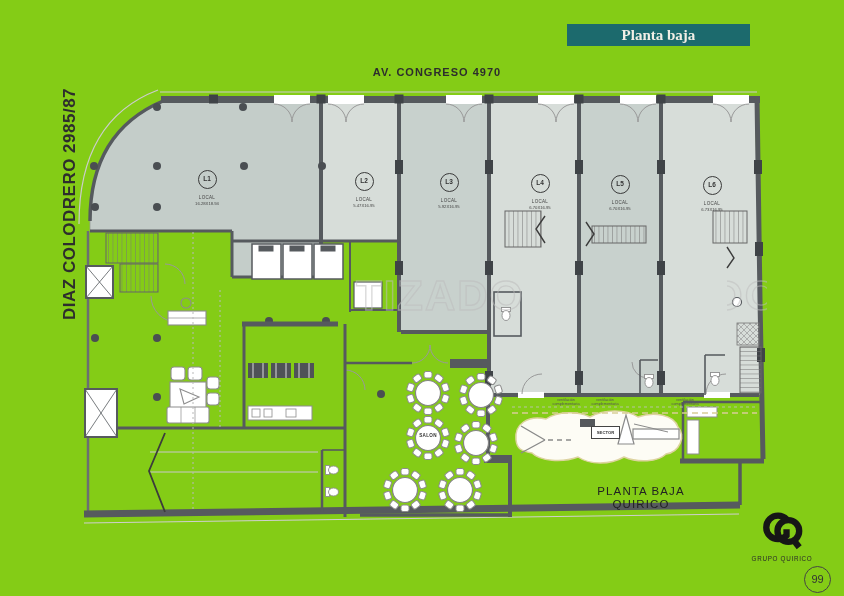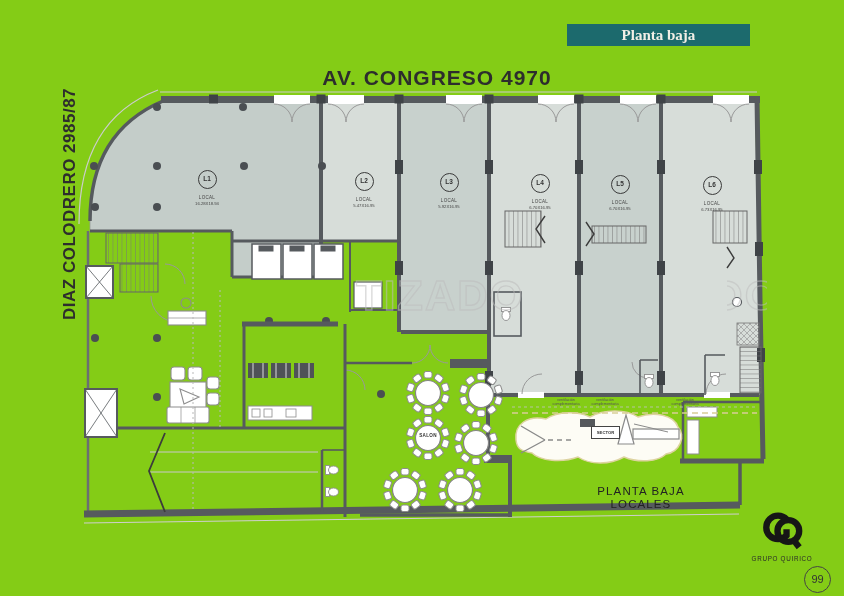--- a/index.html
+++ b/index.html
@@ -4,21 +4,21 @@
 <style>
   html,body{margin:0;padding:0;background:#ffffff;}
   #stage{position:relative;width:844px;height:596px;background:#84cc16;overflow:hidden;
          font-family:"Liberation Sans",sans-serif;color:#2f2f2f;padding-left:44px;}
   #plan-svg{position:absolute;left:0;top:0;z-index:1;}
   .ov{position:absolute;z-index:3;text-align:center;}
   
   .floor-badge{left:567px;top:24px;width:183px;height:22px;background:#1c6a6d;
     color:#f3efe6;font-family:"Liberation Serif",serif;font-size:15px;font-weight:600;
     text-align:center;line-height:22px;}
-  .plan-title{left:282px;top:66px;width:310px;font-size:21px;
+  .plan-title{left:282px;top:66px;width:310px;font-size:11px;
     font-weight:600;letter-spacing:1px;color:#2d2d2d;}
   .street-left{left:70px;top:320px;width:0;height:0;}
   .street-left span{display:block;white-space:nowrap;font-size:17px;font-weight:600;
     letter-spacing:.5px;color:#2d2d2d;transform:translate(-50%,-50%) rotate(-90deg);}
   
   .local-label{width:60px;margin-left:-30px;text-align:center;z-index:3;}
   .lcircle{width:17px;height:17px;margin:0 auto;border:1.2px solid #3a3a3a;border-radius:50%;
     font-size:6.5px;font-weight:700;line-height:16px;color:#333;background:transparent;}
   .ltype{font-size:4.5px;letter-spacing:.3px;color:#444;margin-top:6px;}
   .ldims{font-size:4.2px;color:#444;margin-top:1px;}
@@ -359,21 +359,21 @@
     <div>ventilación</div>
     <div>complementaria</div>
   </div>
   <div class="ov vent-label" style="left:685px;top:398px">
     <div>ventilación</div>
     <div>complementaria</div>
   </div>
 
   <div class="ov caption">
     <div>PLANTA BAJA</div>
-    <div>LOCALES</div>
+    <div>QUIRICO</div>
   </div>
 
   <div class="ov brand">
     <svg width="46" height="38" viewBox="8 0 46 42">
       <path d="M36,8 A13,13 0 1 0 36,26 L36,19" stroke="#161616" stroke-width="7" fill="none"></path>
       <circle cx="38" cy="21" r="12" stroke="#161616" stroke-width="7" fill="none"></circle>
       <path d="M43,30 L50,39" stroke="#161616" stroke-width="7" fill="none"></path>
     </svg>
     <div class="brand-name">GRUPO QUIRICO</div>
   </div>

